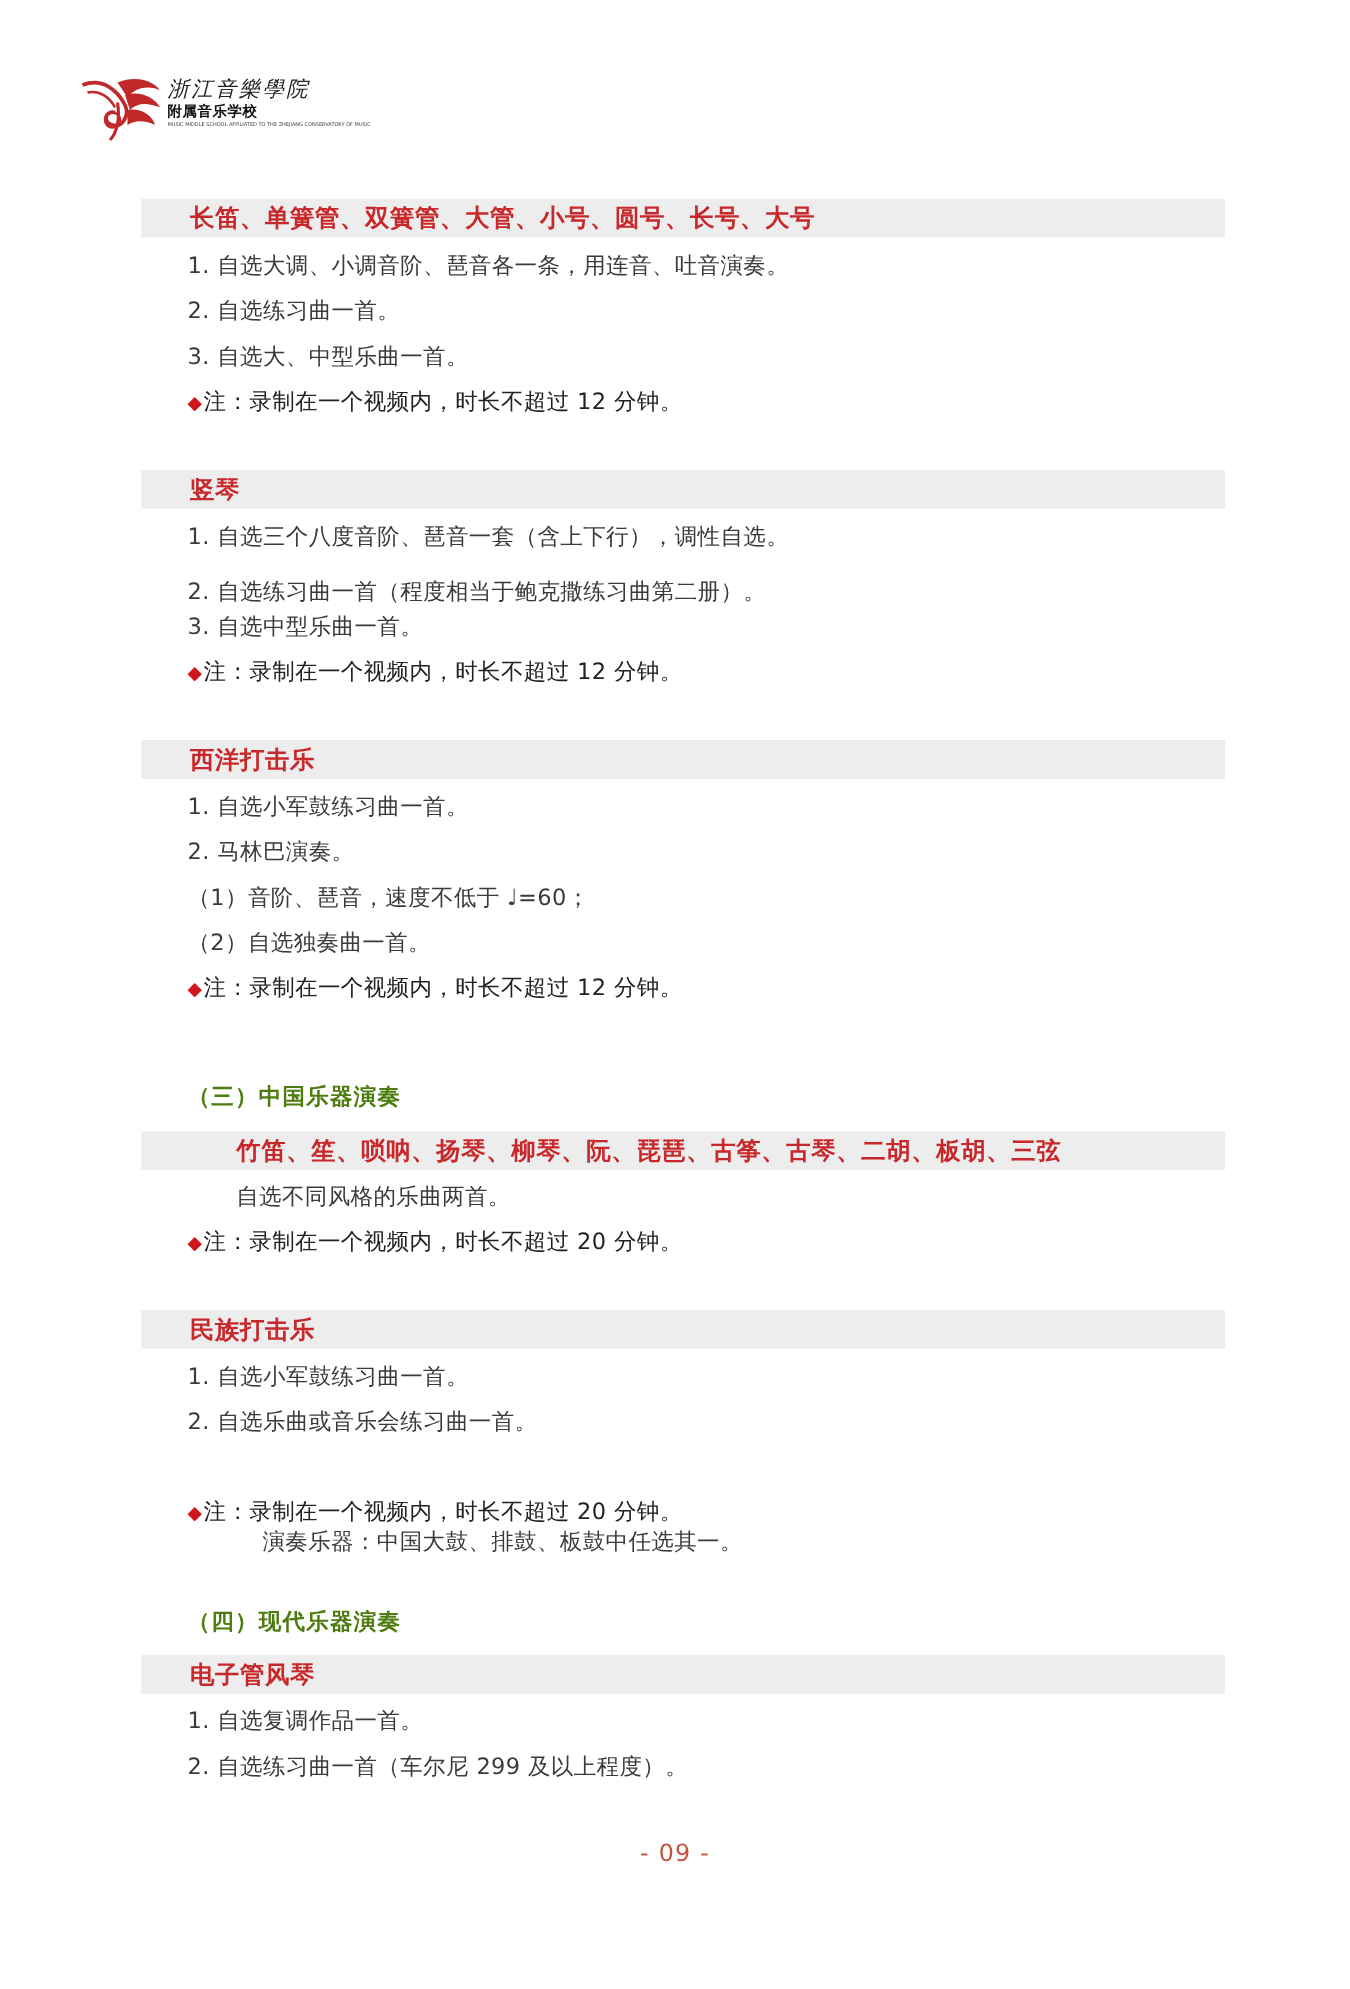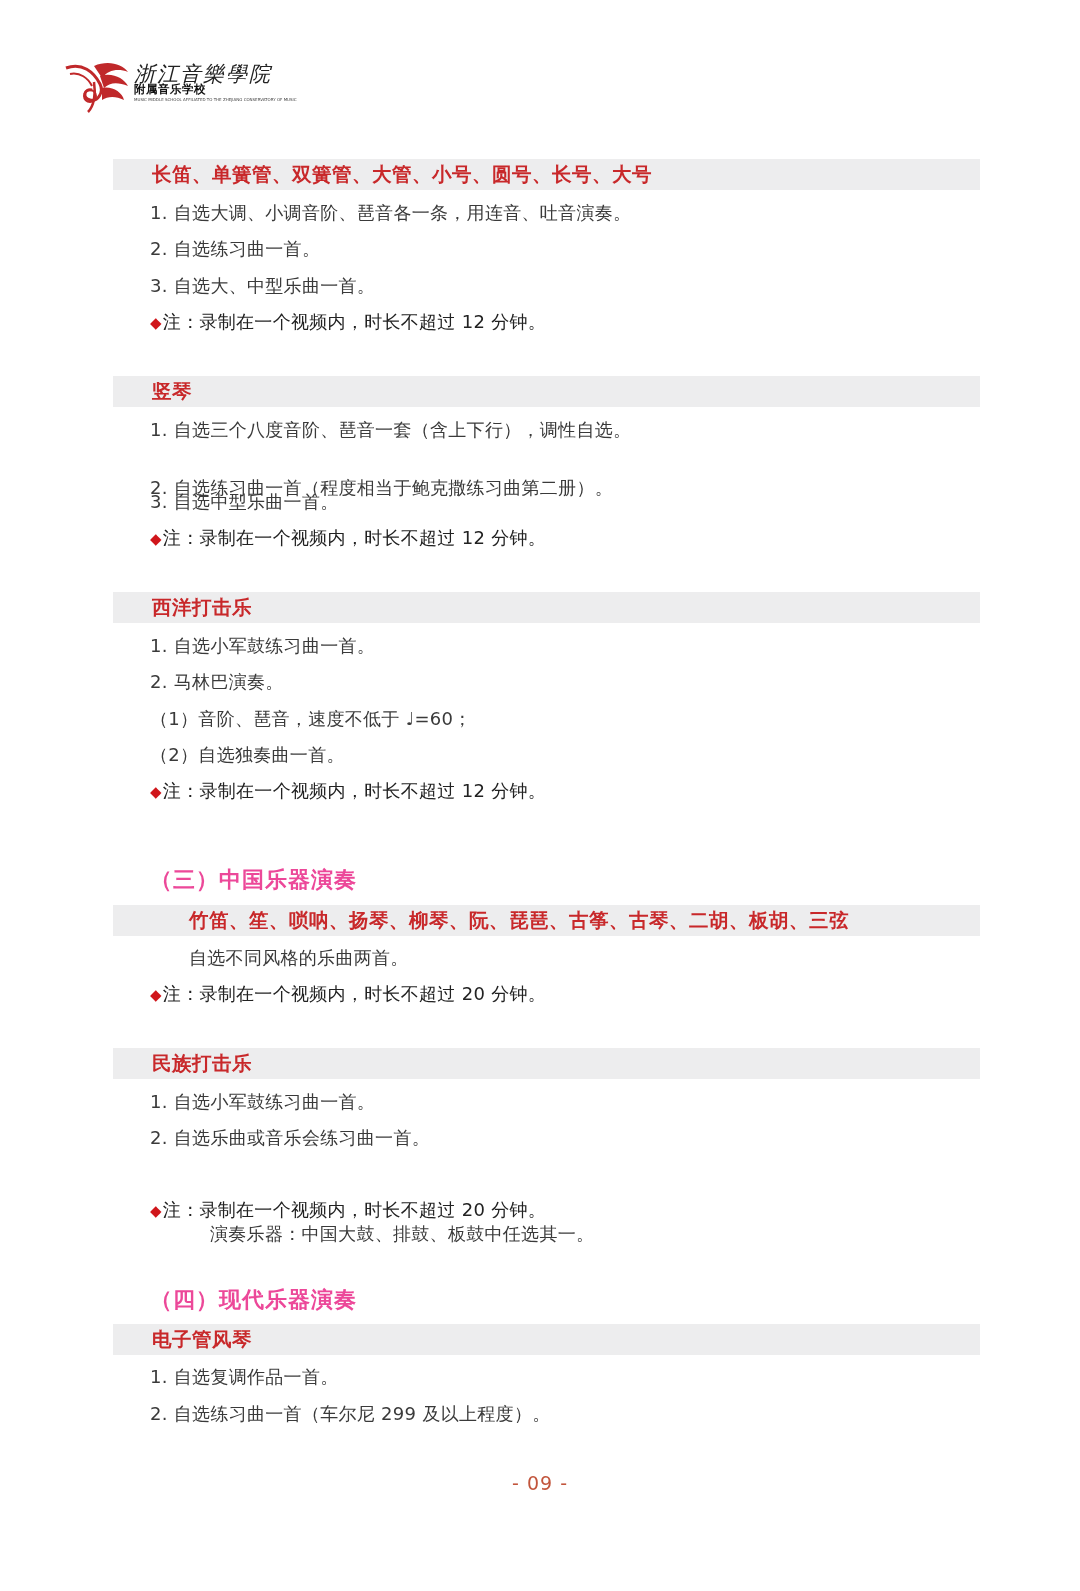--- a/index.html
+++ b/index.html
@@ -1,27 +1,27 @@
 <!DOCTYPE html>
 <html><head>
 <meta charset="utf-8">
 <style>
   html, body { margin: 0; padding: 0; background: #ffffff; }
   body { width: 1080px; height: 1591px; position: relative; overflow: hidden;
          font-family: "DejaVu Sans", "Liberation Sans", sans-serif; color: #333333; }
   .logo { position: absolute; left: 64px; top: 58px; width: 200px; height: 56px; }
   .logo svg { position: absolute; left: 0; top: 0; }
   .logo .cn-title { position: absolute; left: 70px; top: 2px; font-family: "DejaVu Serif", serif;
-                    font-size: 21px; letter-spacing: 2px; color: #222; font-style: italic; white-space: nowrap; }
+                    font-size: 17px; letter-spacing: 2px; color: #222; font-style: italic; white-space: nowrap; }
   .logo .cn-sub { position: absolute; left: 70px; top: 24px; font-size: 11.5px; font-weight: bold; color: #111; white-space: nowrap; letter-spacing: 0.5px; }
   .logo .en-sub { position: absolute; left: 70px; top: 39px; font-size: 4px; line-height: 5px; color: #444; white-space: nowrap; width: 120px; }
   .band { position: absolute; left: 113px; width: 867px; height: 31px; background: #ededee; }
   .band-title { position: absolute; left: 152px; font-size: 19.5px; font-weight: bold; color: #c8282a;
                 line-height: 31px; white-space: nowrap; letter-spacing: 0.5px; }
-  .section-title { position: absolute; left: 150px; font-size: 22px; font-weight: bold; color: #ec4899; white-space: nowrap; letter-spacing: 1px; }
+  .section-title { position: absolute; left: 150px; font-size: 18px; font-weight: bold; color: #4d7c0f; white-space: nowrap; letter-spacing: 1px; }
   .line { position: absolute; left: 150px; font-size: 18px; color: #3a3a3a; white-space: nowrap; line-height: 24px; letter-spacing: 0.3px; }
   .line.indent2 { left: 174px; }
   .note { color: #222; }
   .diamond { color: #d0161b; font-size: 15px; margin-right: 1px; }
   .page-number { position: absolute; left: 0; width: 1080px; text-align: center; top: 1472px;
                  font-size: 19px; color: #c2553c; letter-spacing: 1px; }
 </style>
 </head>
 <body>
 
@@ -43,21 +43,21 @@
 <div class="band" style="top:159px;"></div>
 <div class="band-title" style="top:159px;">长笛、单簧管、双簧管、大管、小号、圆号、长号、大号</div>
 <div class="line" style="top:201px;">1. 自选大调、小调音阶、琶音各一条，用连音、吐音演奏。</div>
 <div class="line" style="top:237px;">2. 自选练习曲一首。</div>
 <div class="line" style="top:274px;">3. 自选大、中型乐曲一首。</div>
 <div class="line note" style="top:310px;"><span class="diamond">◆</span><span>注：录制在一个视频内，时长不超过 12 分钟。</span></div>
 
 <div class="band" style="top:376px;"></div>
 <div class="band-title" style="top:376px;text-align:right;">竖琴</div>
 <div class="line" style="top:418px;text-align:center;">1. 自选三个八度音阶、琶音一套（含上下行），调性自选。</div>
-<div class="line" style="top:476px;">2. 自选练习曲一首（程度相当于鲍克撒练习曲第二册）。</div>
+<div class="line" style="top:462px;">2. 自选练习曲一首（程度相当于鲍克撒练习曲第二册）。</div>
 <div class="line" style="top:490px;">3. 自选中型乐曲一首。</div>
 <div class="line note" style="top:526px;"><span class="diamond">◆</span><span>注：录制在一个视频内，时长不超过 12 分钟。</span></div>
 
 <div class="band" style="top:592px;"></div>
 <div class="band-title" style="top:592px;">西洋打击乐</div>
 <div class="line" style="top:634px;">1. 自选小军鼓练习曲一首。</div>
 <div class="line" style="top:670px;">2. 马林巴演奏。</div>
 <div class="line" style="top:707px;">（1）音阶、琶音，速度不低于 ♩=60；</div>
 <div class="line" style="top:743px;">（2）自选独奏曲一首。</div>
 <div class="line note" style="top:779px;"><span class="diamond">◆</span><span>注：录制在一个视频内，时长不超过 12 分钟。</span></div>

